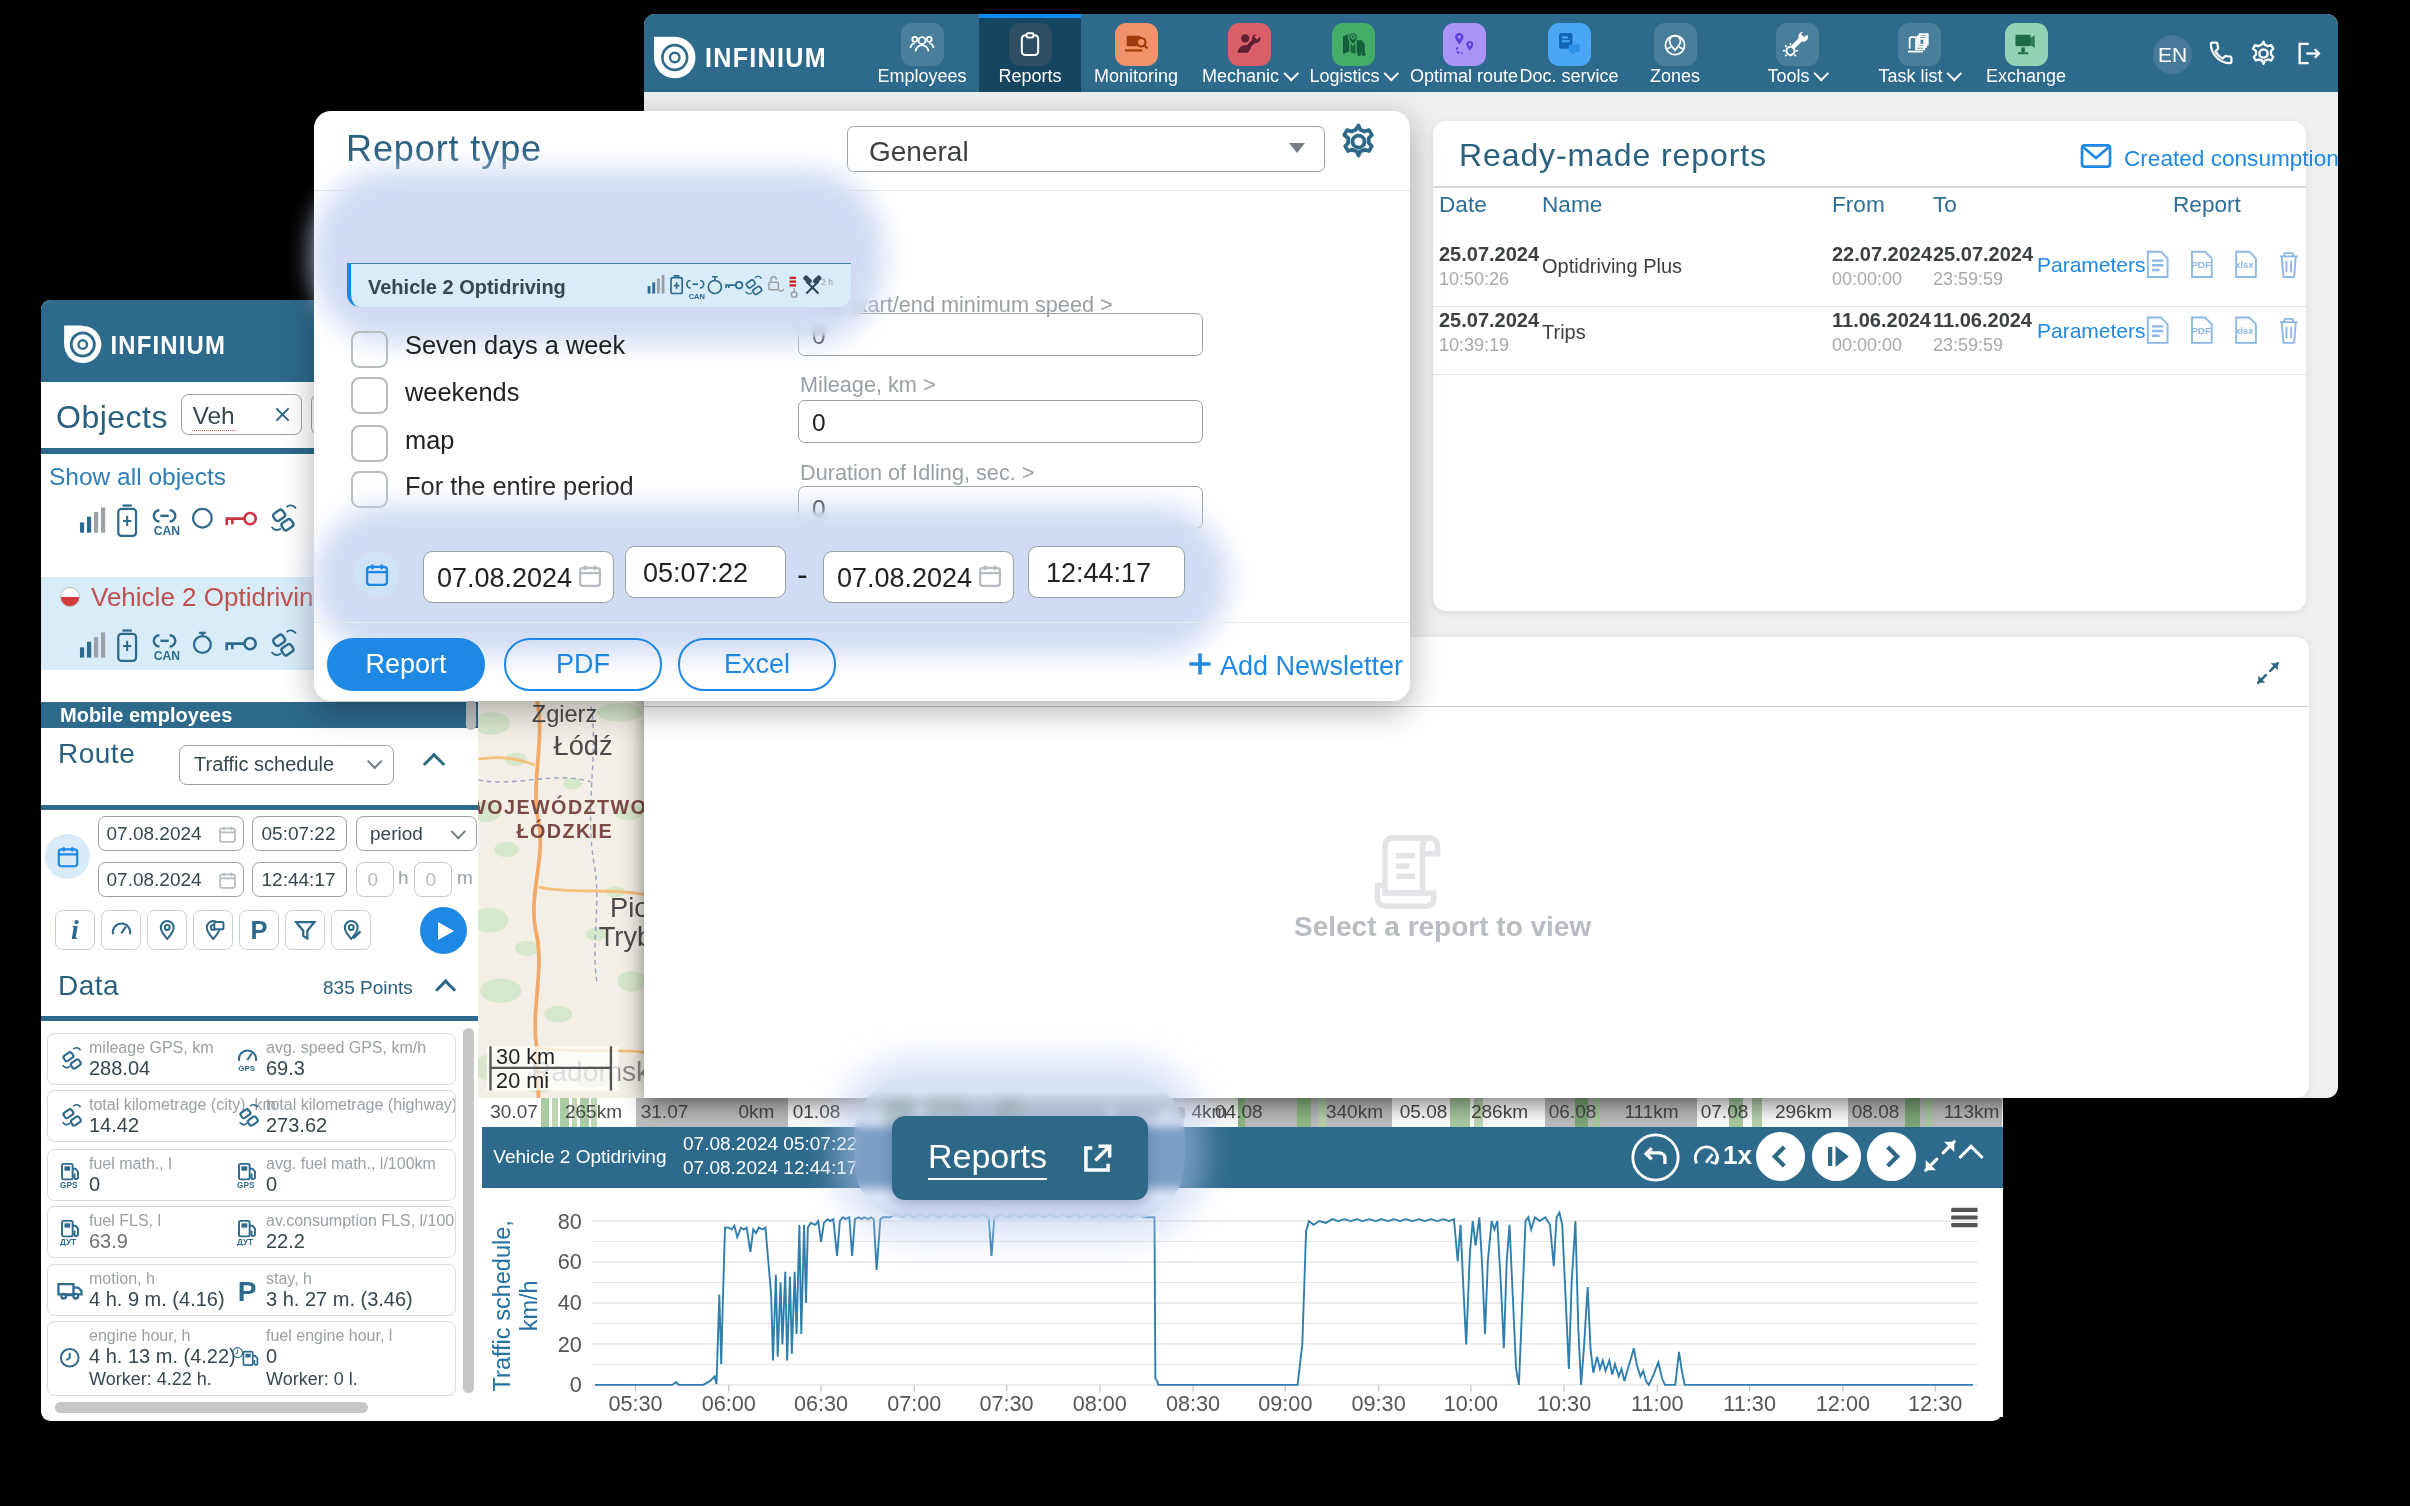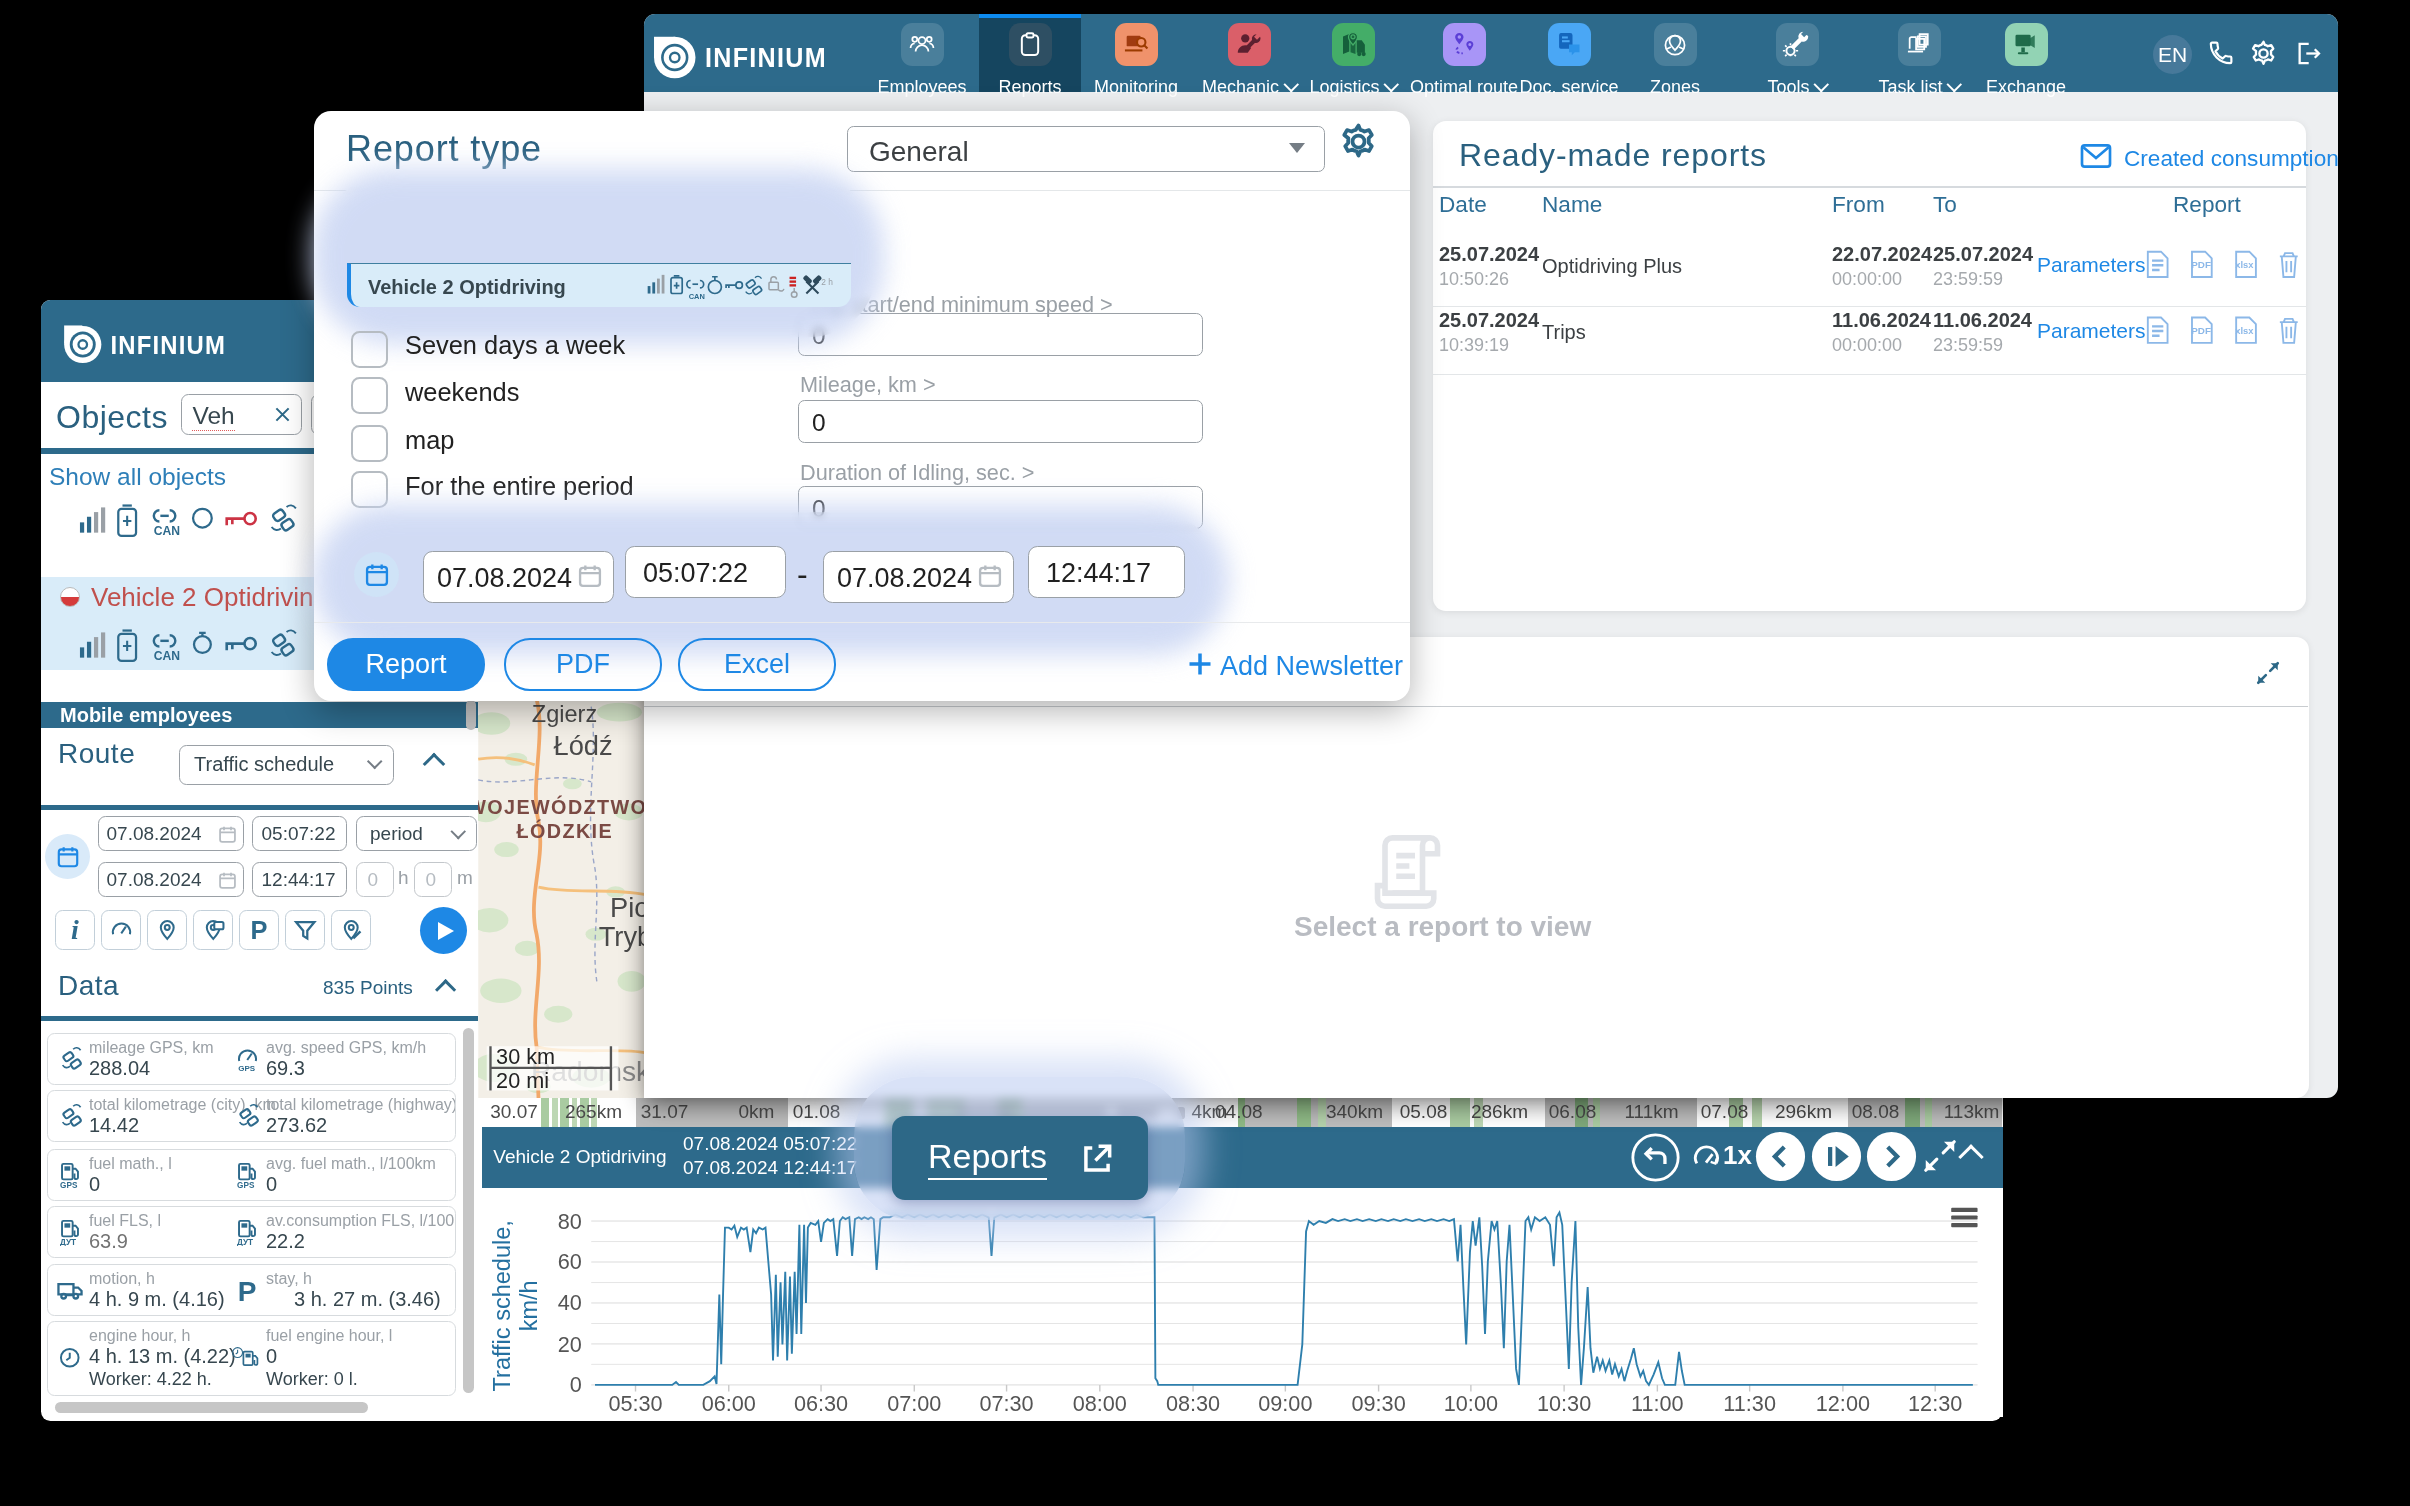--- a/index.html
+++ b/index.html
@@ -16,21 +16,21 @@
   box-shadow:0 1.9px 7.5px rgba(0,0,0,.08);}
 #panel2{z-index:4;left:644px;top:637px;width:1665px;height:461px;background:#fff;border-radius:0 13px 13px 0;
   box-shadow:0 1.9px 7.5px rgba(0,0,0,.08);}
 #popup{z-index:40;left:314px;top:111px;width:1096px;height:590px;background:#fff;border-radius:17px;
   box-shadow:0 9.4px 33px rgba(0,0,0,.3);z-index:40;}
 .lbl{color:#9aa0a6;}
 .steel{color:#2e6e96;}
 
 .nit{top:14px;width:122px;height:78px;text-align:center;z-index:6;}
 .tile{width:43px;height:43px;border-radius:11.3px;margin:8.5px auto 0;display:flex;align-items:center;justify-content:center;}
-.nlb{color:#fff;font-size:18px;margin-top:11px;white-space:nowrap;}
+.nlb{color:#fff;font-size:18px;margin-top:0;white-space:nowrap;}
 .chev{display:inline-block;width:8.5px;height:8.5px;border-right:2.4px solid #fff;border-bottom:2.4px solid #fff;transform:rotate(45deg);margin-left:6.6px;vertical-align:2.8px;}
 </style></head>
 <body>
 <div id="page">
 <div class="abs" id="monwin"></div>
 <div class="abs" id="monhead"></div>
 <div class="abs" id="repwin"></div>
 <div class="abs" id="navbar"></div>
 <div class="abs" id="readycard"></div>
 <div class="abs" id="panel2"></div>
@@ -307,21 +307,21 @@
       <div style="position:absolute;left:218px;top:22.6px;font-size:20px;color:#37474f;white-space:nowrap;">22.2</div>
     </div>
 <div class="abs" style="left:47px;top:1264px;width:409px;height:52px;border:1.9px solid #d7dbde;border-radius:7.5px;box-sizing:border-box;background:#fff;overflow:hidden;z-index:2;">
       <div style="position:absolute;left:5.6px;top:11.3px;width:32px;text-align:center;"><svg width="28" height="25.4" viewBox="0 0 24 22">
           <use href="#truckI"></use>
         </svg></div>
       <div style="position:absolute;left:41px;top:4.7px;font-size:16px;color:#9aa0a6;white-space:nowrap;">motion, h</div>
       <div style="position:absolute;left:41px;top:22.6px;font-size:20px;color:#37474f;white-space:nowrap;">4 h. 9 m. (4.16)</div>
       <div style="position:absolute;left:183px;top:11.3px;width:32px;text-align:center;"><span style="font-size:28px;font-weight:bold;color:#2e6a8c;">P</span></div>
       <div style="position:absolute;left:218px;top:4.7px;font-size:16px;color:#9aa0a6;white-space:nowrap;">stay, h</div>
-      <div style="position:absolute;left:218px;top:22.6px;font-size:20px;color:#37474f;white-space:nowrap;margin-left:28px;">3 h. 27 m. (3.46)</div>
+      <div style="position:absolute;left:218px;top:22.6px;font-size:20px;color:#37474f;white-space:nowrap;">3 h. 27 m. (3.46)</div>
     </div>
 <div class="abs" style="left:47px;top:1321px;width:409px;height:75px;border:1.9px solid #d7dbde;border-radius:7.5px;box-sizing:border-box;background:#fff;overflow:hidden;z-index:2;">
       <div style="position:absolute;left:5.6px;top:23.5px;width:32px;text-align:center;"><svg width="23.5" height="23.5" viewBox="0 0 24 24">
           <use href="#clockI"></use>
         </svg></div>
       <div style="position:absolute;left:41px;top:4.7px;font-size:16px;color:#9aa0a6;white-space:nowrap;">engine hour, h</div>
       <div style="position:absolute;left:41px;top:22.6px;font-size:20px;color:#37474f;white-space:nowrap;">4 h. 13 m. (4.22)</div>
       <div style="position:absolute;left:183px;top:23.5px;width:32px;text-align:center;"><svg width="34" height="28" viewBox="0 0 34 28">
           <g transform="scale(0.55)">
             <use href="#clockI"></use>

